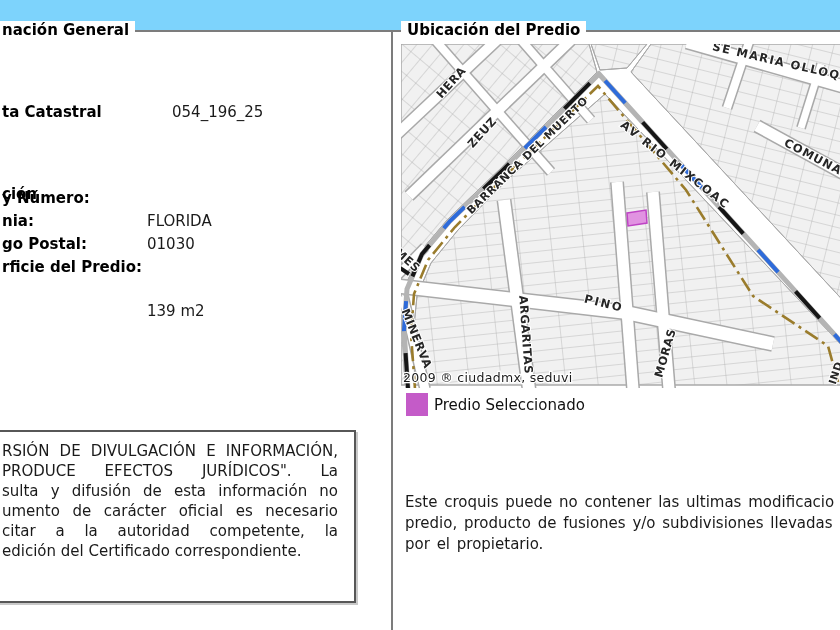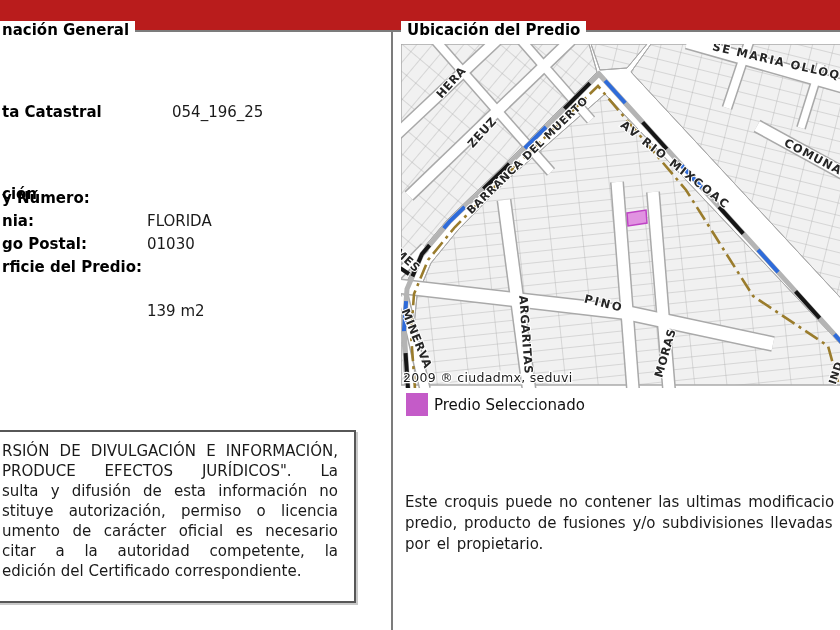--- a/index.html
+++ b/index.html
@@ -1,16 +1,16 @@
 <!DOCTYPE html>
 <html><head>
 <meta charset="utf-8">
 <style>
   html,body{margin:0;padding:0;background:#ffffff;}
-  #screen{position:relative;width:840px;height:630px;overflow:hidden;background:#b91c1c;
+  #screen{position:relative;width:840px;height:630px;overflow:hidden;background:#7dd3fc;
           font-family:"DejaVu Sans","Liberation Sans",sans-serif;color:#1a1a1a;}
   .panel{position:absolute;border:2px solid #7c7c7c;box-shadow:1px 1px 0 #c2c2c2;background:#ffffff;}
   .panel-legend{position:absolute;top:-11px;background:#ffffff;padding:0 6px;
                 font-size:15px;font-weight:bold;color:#000;white-space:nowrap;}
   #left-panel{left:-50px;top:30px;width:423px;height:584px;}
   #left-panel .panel-legend{left:42px;}
   #right-panel{left:389px;top:30px;width:478px;height:584px;}
   #right-panel .panel-legend{left:8px;}
   .fld{position:absolute;font-size:15px;white-space:nowrap;}
   .fld.b{font-weight:bold;color:#000;}
@@ -51,21 +51,20 @@
     <div class="fld" style="left:193px;top:203px;">01030</div>
 
     <div class="fld b" style="left:48px;top:226px;">rficie del Predio:</div>
     <div class="fld" style="left:193px;top:226px;margin-top:44px;">139 m2</div>
   </fieldset>
 
   <div id="disclaimer-box">
     <div class="dline">RSIÓN DE DIVULGACIÓN E INFORMACIÓN,</div>
     <div class="dline">PRODUCE EFECTOS JURÍDICOS". La</div>
     <div class="dline">sulta y difusión de esta información no</div>
-    <div class="dline">stituye autorización, permiso o licencia</div>
     <div class="dline">umento de carácter oficial es necesario</div>
     <div class="dline">citar a la autoridad competente, la</div>
     <div class="dline last">edición del Certificado correspondiente.</div>
   </div>
 
   <fieldset id="right-panel" class="panel">
     <span class="panel-legend">Ubicación del Predio</span>
 
     <div id="map-wrap">
       <svg width="462" height="344" viewBox="0 0 462 344">

